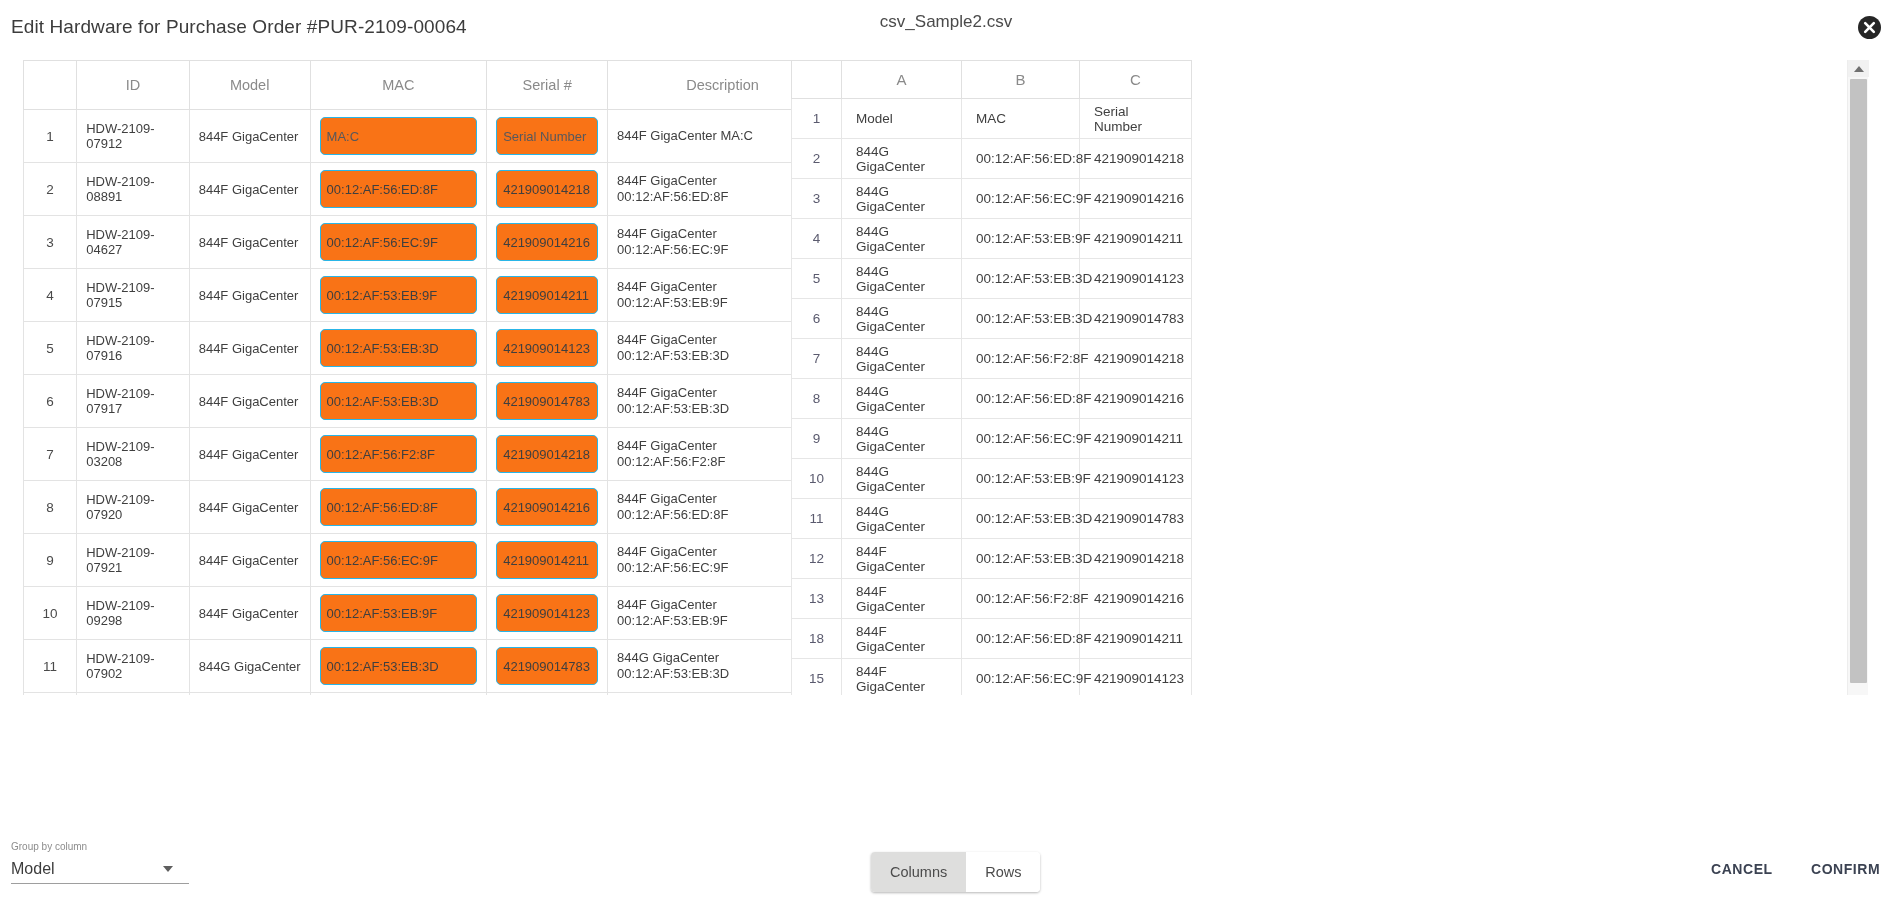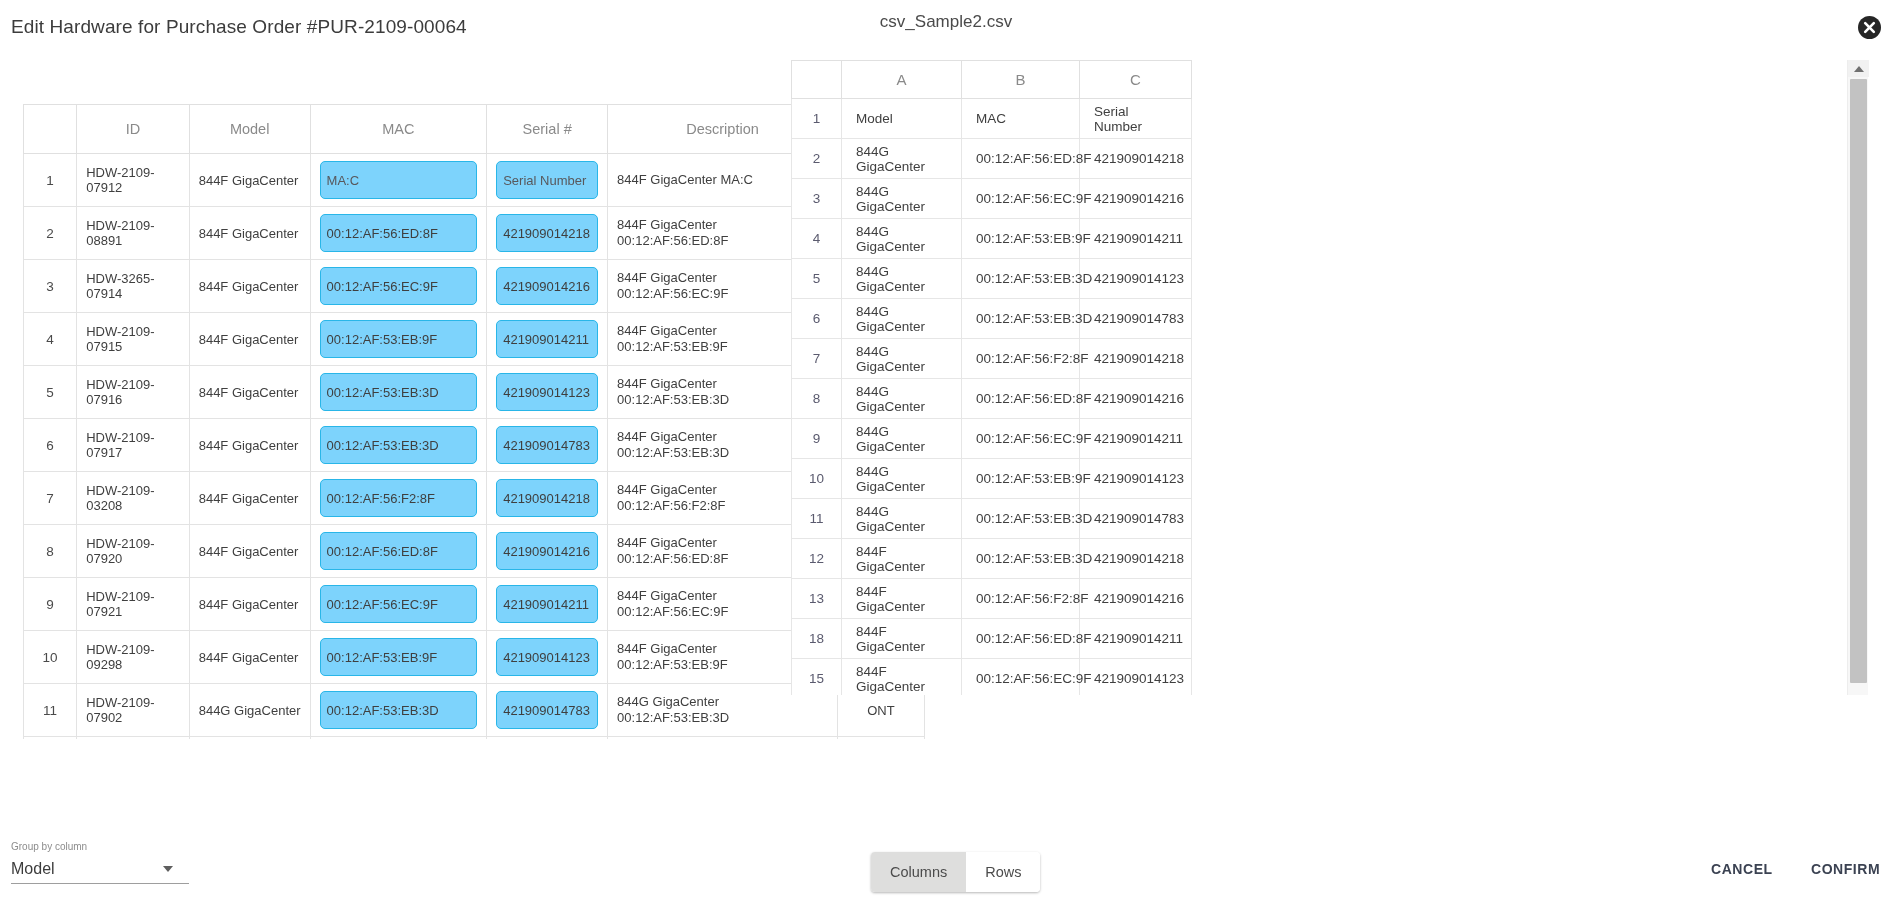--- a/index.html
+++ b/index.html
@@ -29,21 +29,20 @@
   .close-btn svg { display:block; }
 
   
   .left-wrap {
     position: absolute; left: 23px; top: 60px;
     width: 925px; height: 635px;
   }
   .left-scroller {
     width: 902px; height: 635px; overflow: hidden;
     position: relative;
-    margin-top: 44px;
   }
   table.grid { border-collapse: collapse; table-layout: fixed; }
   table.lgrid { width: 902px; }
 
   .lgrid th {
     border: 1px solid #e0e0e0;
     background: #fff;
     color: #8a8a8a;
     font-weight: normal;
     font-size: 14.5px;
@@ -65,21 +64,21 @@
   .lgrid tr { height: 43px; }
 
   .cellinput {
     width: 100%;
     border: 1.6px solid #29b6e8;
     border-radius: 5px;
     padding: 7px 6px;
     font-size: 13px;
     color: #3f3f3f;
     font-family: "Liberation Sans", sans-serif;
-    background: #7dd3fc;
+    background: #f97316;
     outline: none;
     height: 38px;
   }
   .cellinput::placeholder { color: #58585c; opacity: 1; }
 
   
   col.w-idx  { width: 44px; }
   col.w-id   { width: 93px; }
   col.w-mod  { width: 100px; }
   col.w-mac  { width: 146px; }
@@ -229,21 +228,21 @@
               <td class="c-idx">2</td>
               <td class="c-id">HDW-2109-08891</td>
               <td class="c-model">844F GigaCenter</td>
               <td><input class="cellinput" placeholder="MA:C" value="00:12:AF:56:ED:8F" style=""></td>
               <td><input class="cellinput" placeholder="Serial Number" value="421909014218" style=""></td>
               <td class="c-desc">844F GigaCenter 00:12:AF:56:ED:8F</td>
               <td class="c-pt" style="text-align: center;">ONT</td>
             </tr>
             <tr>
               <td class="c-idx">3</td>
-              <td class="c-id">HDW-3265-07914</td>
+              <td class="c-id">HDW-2109-04627</td>
               <td class="c-model">844F GigaCenter</td>
               <td><input class="cellinput" placeholder="MA:C" value="00:12:AF:56:EC:9F" style=""></td>
               <td><input class="cellinput" placeholder="Serial Number" value="421909014216" style=""></td>
               <td class="c-desc">844F GigaCenter 00:12:AF:56:EC:9F</td>
               <td class="c-pt" style="text-align: center;">ONT</td>
             </tr>
             <tr>
               <td class="c-idx">4</td>
               <td class="c-id">HDW-2109-07915</td>
               <td class="c-model">844F GigaCenter</td>

